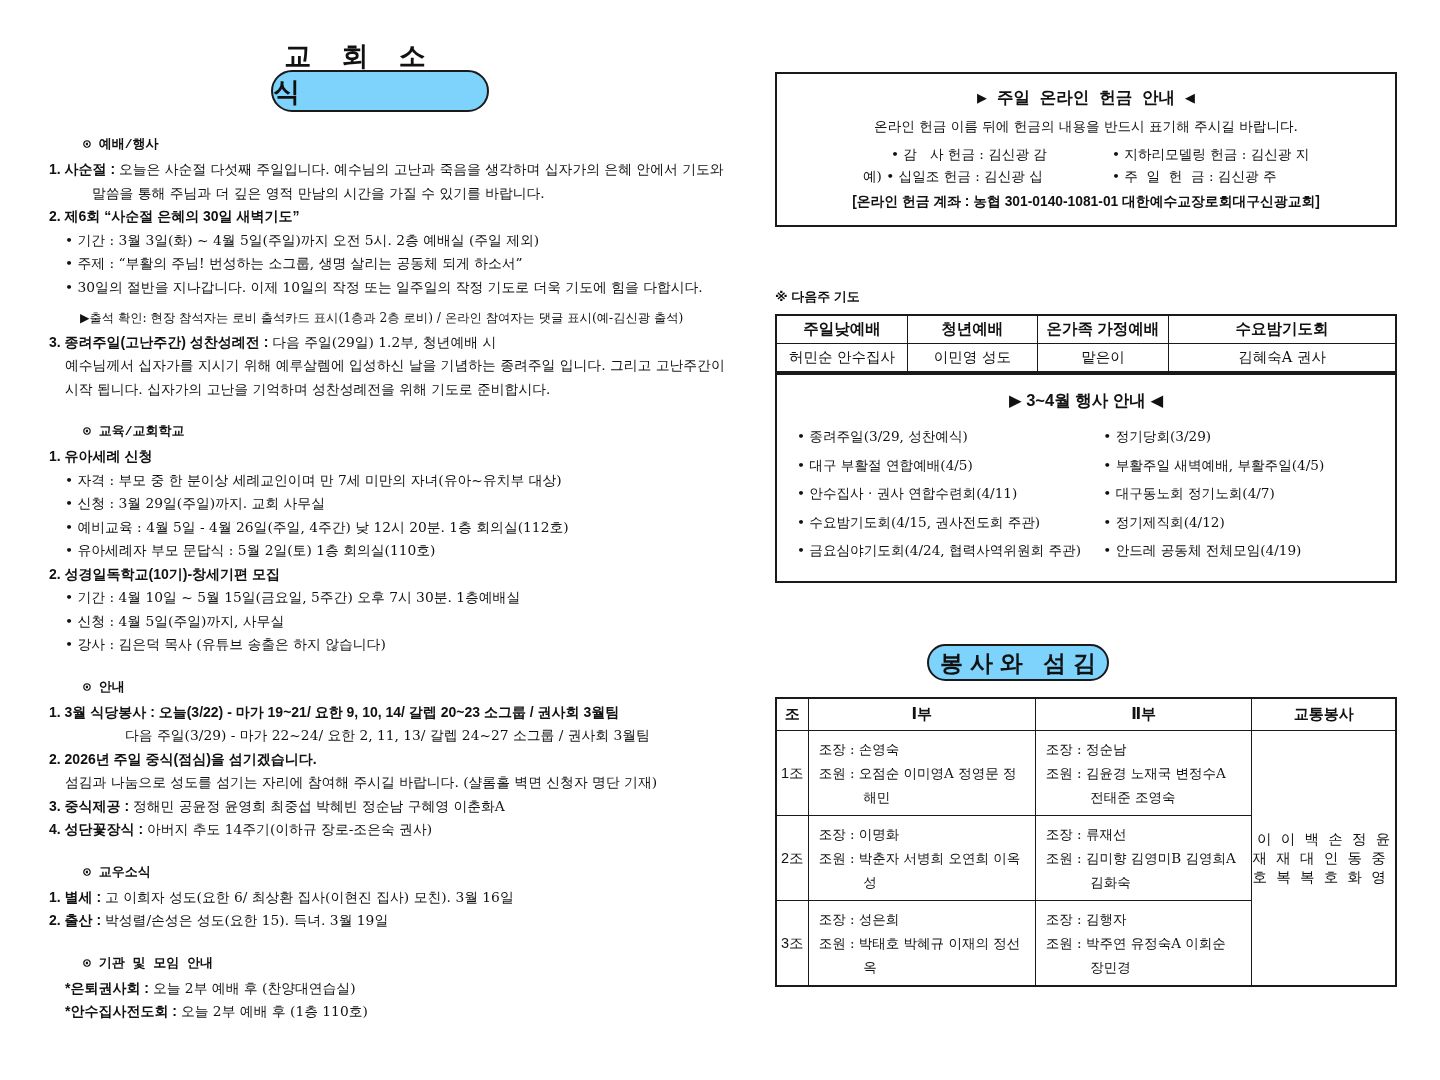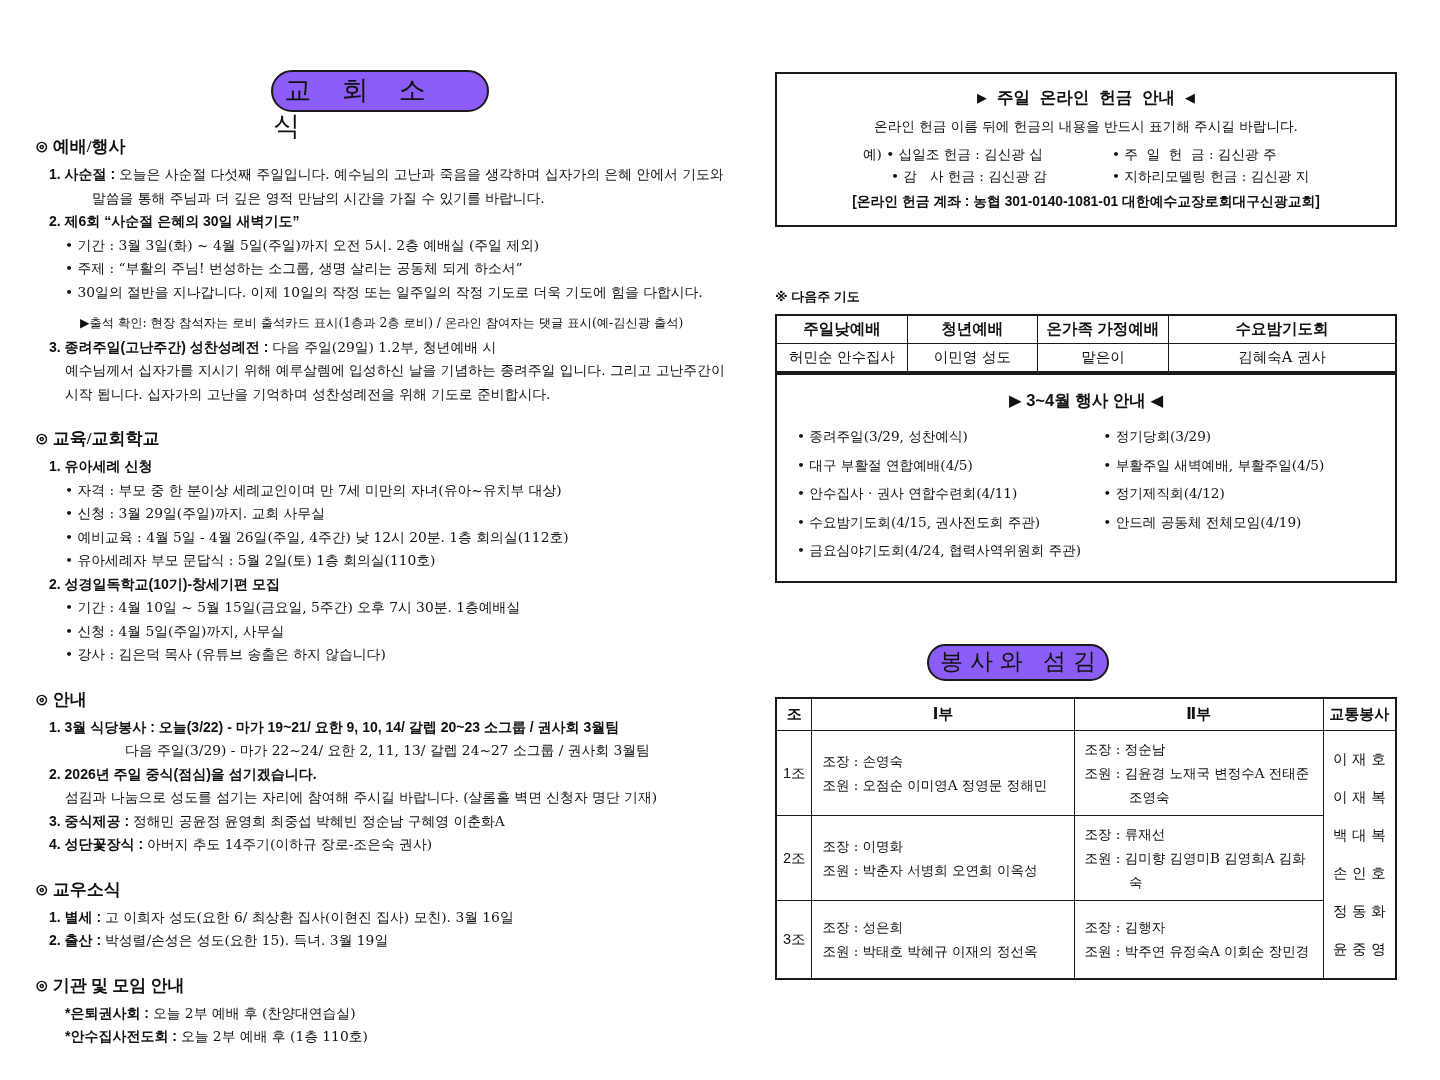--- a/index.html
+++ b/index.html
@@ -7,32 +7,32 @@
   .page {
     position:relative; width:1440px; height:1080px; background:#ffffff;
     color:#111; overflow:hidden;
     font-family:"DejaVu Serif","Liberation Serif",serif;
   }
   .gothic, .bb { font-family:"Liberation Sans","DejaVu Sans",sans-serif; }
 
   
   .left-col { position:absolute; left:35px; top:70px; width:690px; }
   .oval {
-    border:2.5px solid #1a1a1a; background:#8b5cf6; border-radius:24px;
-    display:flex; align-items:flex-start; justify-content:center;
-    font-family:"Liberation Sans","DejaVu Sans",sans-serif; font-weight:normal;
+    border:2.5px solid #1a1a1a; background:#7dd3fc; border-radius:24px;
+    display:flex; align-items:flex-end; justify-content:center;
+    font-family:"Liberation Sans","DejaVu Sans",sans-serif; font-weight:bold;
   }
   .oval-main {
     width:218px; height:42px; margin:0 auto;
     font-size:27px; letter-spacing:0.42em; text-indent:0.42em;
   }
   .section { margin-top:21px; }
   .section.first { margin-top:23px; }
-  .sec-head { font-weight:bold; font-size:17px; margin-bottom:5px;
-    font-family:Liberation Serif, serif; }
+  .sec-head { font-weight:bold; font-size:13px; margin-bottom:5px;
+    font-family:Liberation Mono, monospace;margin-left:48px; }
   .ln { font-size:13.8px; line-height:23.5px; white-space:nowrap; }
   .ln .bb { font-weight:bold; font-size:14px; }
   .ind1 { padding-left:14px; }
   .ind2 { padding-left:30px; }
   .ind3 { padding-left:45px;margin-top:8px; }
   .ind4 { padding-left:57px; }
   .ind5 { padding-left:90px; }
   .tiny { font-size:12.3px; }
 
   
@@ -73,21 +73,21 @@
   .service-table th, .service-table td { border:1.5px solid #1a1a1a; }
   .service-table th { height:33px; font-size:15px; text-align:center;
     font-family:"Liberation Sans","DejaVu Sans",sans-serif; }
   .service-table tr.datarow { height:78px; }
   td.jo { text-align:center; font-size:14.5px;
     font-family:"Liberation Sans","DejaVu Sans",sans-serif; }
   td.part { padding:6px 10px; font-size:13.5px; vertical-align:middle; }
   td.part .pl { line-height:24px; }
   td.part .pm { line-height:24px; padding-left:3.3em; text-indent:-3.3em; }
   td.traffic { vertical-align:middle; }
-  .traffic-wrap { height:228px; display:flex; flex-direction:column;
+  .traffic-wrap { height:228px; display:flex; 
     justify-content:space-around; align-items:center; }
   .traffic-wrap span { font-size:14.5px; letter-spacing:0.32em; text-indent:0.32em; }
 </style>
 </head>
 <body>
 
 <div class="page">
 
   <div class="left-col">
 
@@ -144,26 +144,26 @@
       <p class="ln ind2"><b class="bb">*안수집사전도회 : </b><span>오늘 2부 예배 후 (1층 110호)</span></p>
     </div>
   </div>
 
   <div class="right-col">
 
     <div class="box offering-box">
       <div class="ob-title">▶ 주일 온라인 헌금 안내 ◀</div>
       <div class="ob-intro">온라인 헌금 이름 뒤에 헌금의 내용을 반드시 표기해 주시길 바랍니다.</div>
       <div class="ex-row">
+        <span class="c1 shift">• 감   사 헌금 : 김신광 감</span>
+        <span class="c2">• 지하리모델링 헌금 : 김신광 지</span>
+      </div>
+      <div class="ex-row">
         <span class="c1">예) • 십일조 헌금 : 김신광 십</span>
         <span class="c2">• 주  일  헌  금 : 김신광 주</span>
-      </div>
-      <div class="ex-row">
-        <span class="c1 shift">• 감   사 헌금 : 김신광 감</span>
-        <span class="c2">• 지하리모델링 헌금 : 김신광 지</span>
       </div>
       <div class="ob-account">[온라인 헌금 계좌 : 농협 301-0140-1081-01 대한예수교장로회대구신광교회]</div>
     </div>
 
     <div class="prayer-label">※ 다음주 기도</div>
     <table class="prayer-table">
       <colgroup>
           <col style="width:132px">
           <col style="width:130px">
           <col style="width:132px">
@@ -191,20 +191,21 @@
         <div class="ev-col c1">
           <div>• 종려주일(3/29, 성찬예식)</div>
           <div>• 대구 부활절 연합예배(4/5)</div>
           <div>• 안수집사 · 권사 연합수련회(4/11)</div>
           <div>• 수요밤기도회(4/15, 권사전도회 주관)</div>
           <div>• 금요심야기도회(4/24, 협력사역위원회 주관)</div>
         </div>
         <div class="ev-col c2">
           <div>• 정기당회(3/29)</div>
           <div>• 부활주일 새벽예배, 부활주일(4/5)</div>
+          <div>• 대구동노회 정기노회(4/7)</div>
           <div>• 정기제직회(4/12)</div>
           <div>• 안드레 공동체 전체모임(4/19)</div>
         </div>
       </div>
     </div>
 
     <div class="oval oval-service">
       <span>봉사와 섬김</span>
     </div>
 

